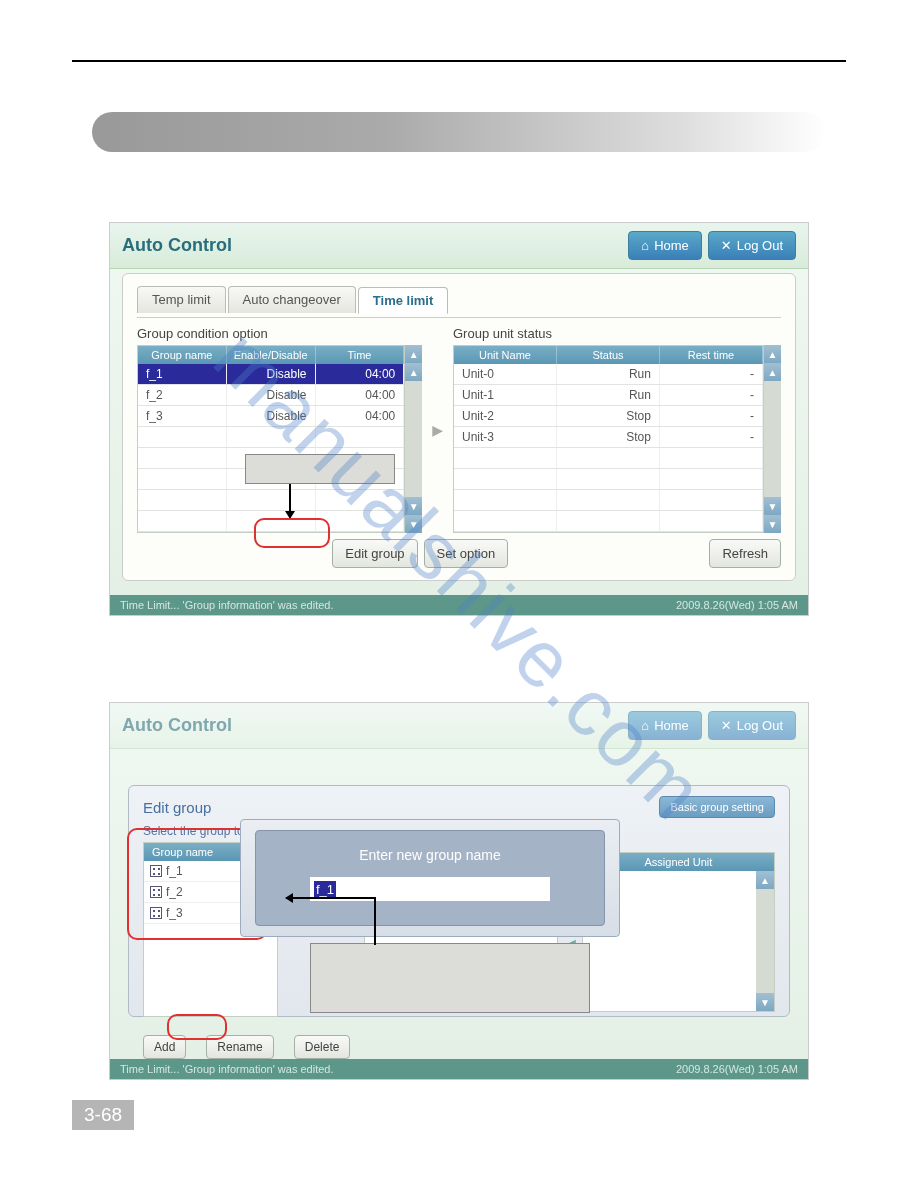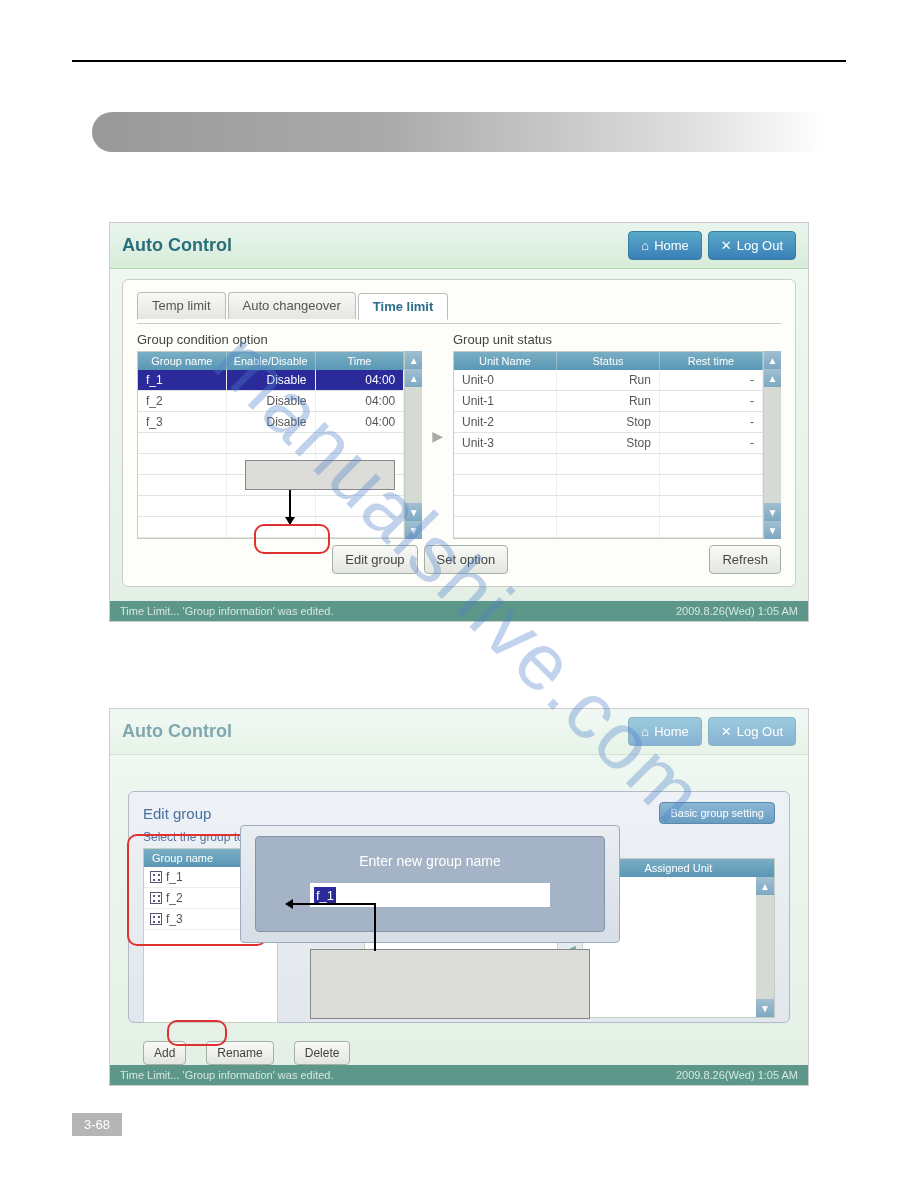--- a/index.html
+++ b/index.html
@@ -1,35 +1,35 @@
 <!DOCTYPE html>
 <html><head>
 <meta charset="utf-8">
 <style>
   * { box-sizing: border-box; margin: 0; padding: 0; }
   body { background: #fff; font-family: Arial, sans-serif; width: 918px; margin: 0 auto; }
   .page { padding: 60px 72px 40px 72px; position: relative; }
   .hr-top { border-top: 2px solid #000; margin-bottom: 50px; }
-  .page-number { position: absolute; bottom: 20px; left: 72px; background: #b5b5b5; color: #fff; padding: 4px 12px; font-size: 13px; }
+  .page-number { position: absolute; bottom: 20px; left: 72px; background: #b5b5b5; color: #fff; padding: 4px 12px; font-size: 19px; }
   
   
   .banner { height: 40px; border-radius: 20px; background: linear-gradient(to right, #999 0%, #aaa 40%, #ddd 80%, #fff 100%); margin: 0 20px 70px 20px; }
   
   
   .watermark { position: absolute; top: 50%; left: 50%; transform: translate(-50%, -50%) rotate(45deg); font-size: 80px; color: rgba(76,128,200,0.35); pointer-events: none; z-index: 100; white-space: nowrap; font-family: Arial; letter-spacing: 2px;}
   
   
   .app { width: 700px; margin: 0 auto 86px auto; position: relative; border: 1px solid #ccc; }
   .app-header { background: linear-gradient(#e8f5ee, #d8ecd9); padding: 8px 12px; display: flex; justify-content: space-between; align-items: center; border-bottom: 1px solid #b5d5b5; }
   .app-title { color: #2a6e7c; font-weight: bold; font-size: 18px; }
   .app-header-right { display: flex; gap: 6px; }
   .header-btn { background: linear-gradient(#5aa9c9, #3a7fb8); color: #fff; border: 1px solid #3a7fa0; border-radius: 4px; padding: 6px 12px; font-size: 13px; display: flex; align-items: center; gap: 5px; cursor: pointer;}
   .icn { display:inline-block; }
   
-  .app-body { background: linear-gradient(#eef7f0, #e4f0e6); padding: 10px 12px 14px 12px; }
+  .app-body { background: linear-gradient(#eef7f0, #e4f0e6); padding: 4px 12px 14px 12px; }
   .inner-panel { background: #fdfdfa; border: 1px solid #ccc; border-radius: 6px; padding: 12px 14px; position: relative; }
   
   
   .tabs { display: flex; gap: 2px; margin-bottom: 4px; position: relative; z-index:2;}
   .tab { background: linear-gradient(#f8f8f6,#e4e6df); border: 1px solid #bbb; border-bottom: none; padding: 5px 14px; font-size: 13px; color: #555; border-radius: 4px 4px 0 0; cursor: pointer;}
   .tab.active { background: #fff; color: #2a6e8c; font-weight: bold; border-bottom: 1px solid #fff; position: relative; top:1px;}
   .tab-body { border-top: 1px solid #ccc; padding-top: 8px; display: flex; gap: 8px; position: relative;}
   
   .sect-title { font-size: 13px; color: #444; margin-bottom: 4px; }
   

